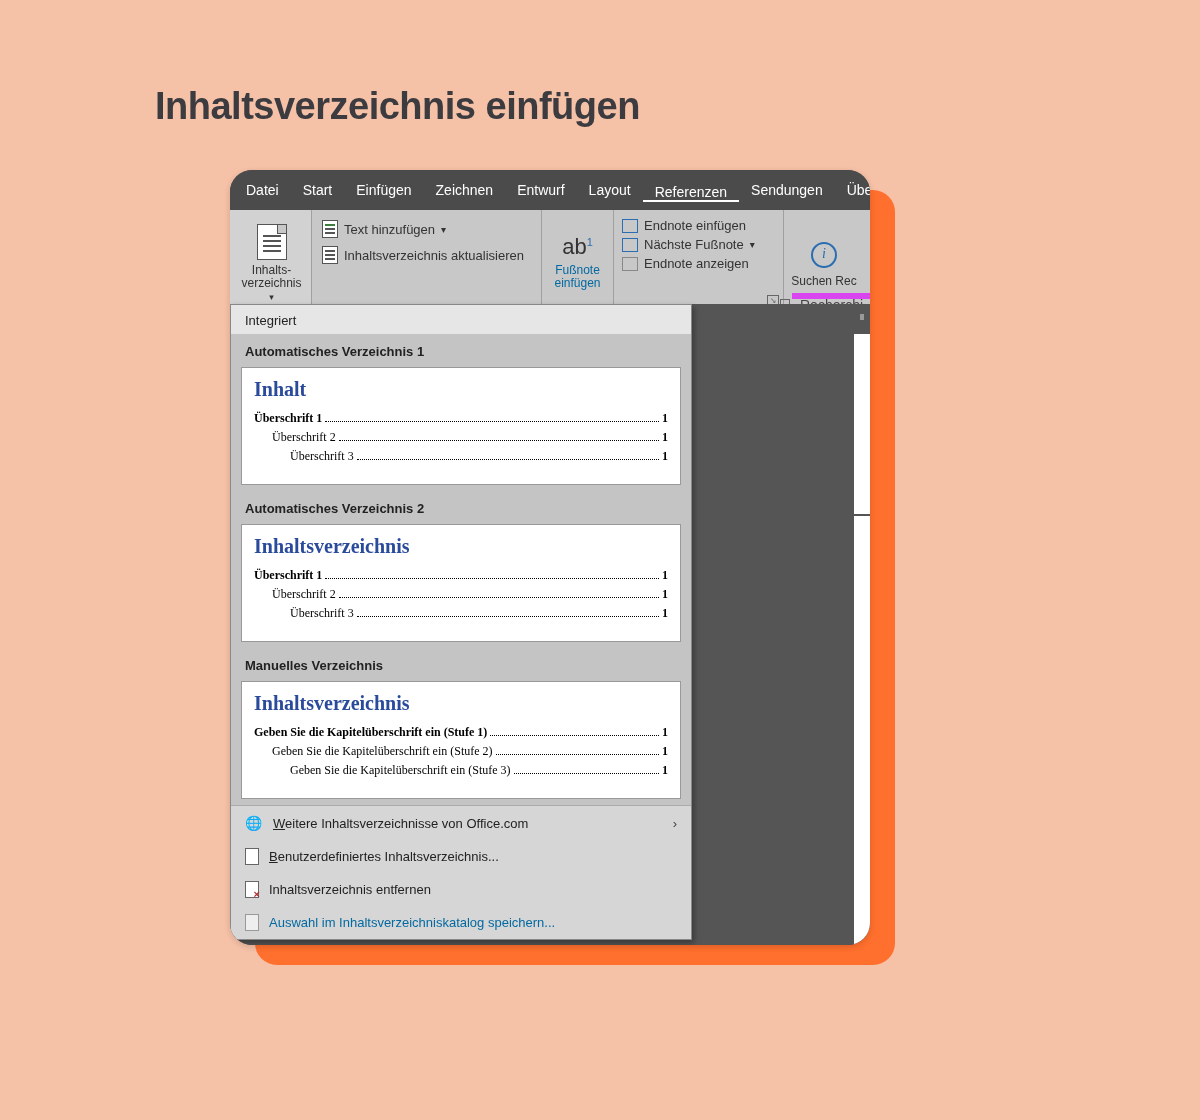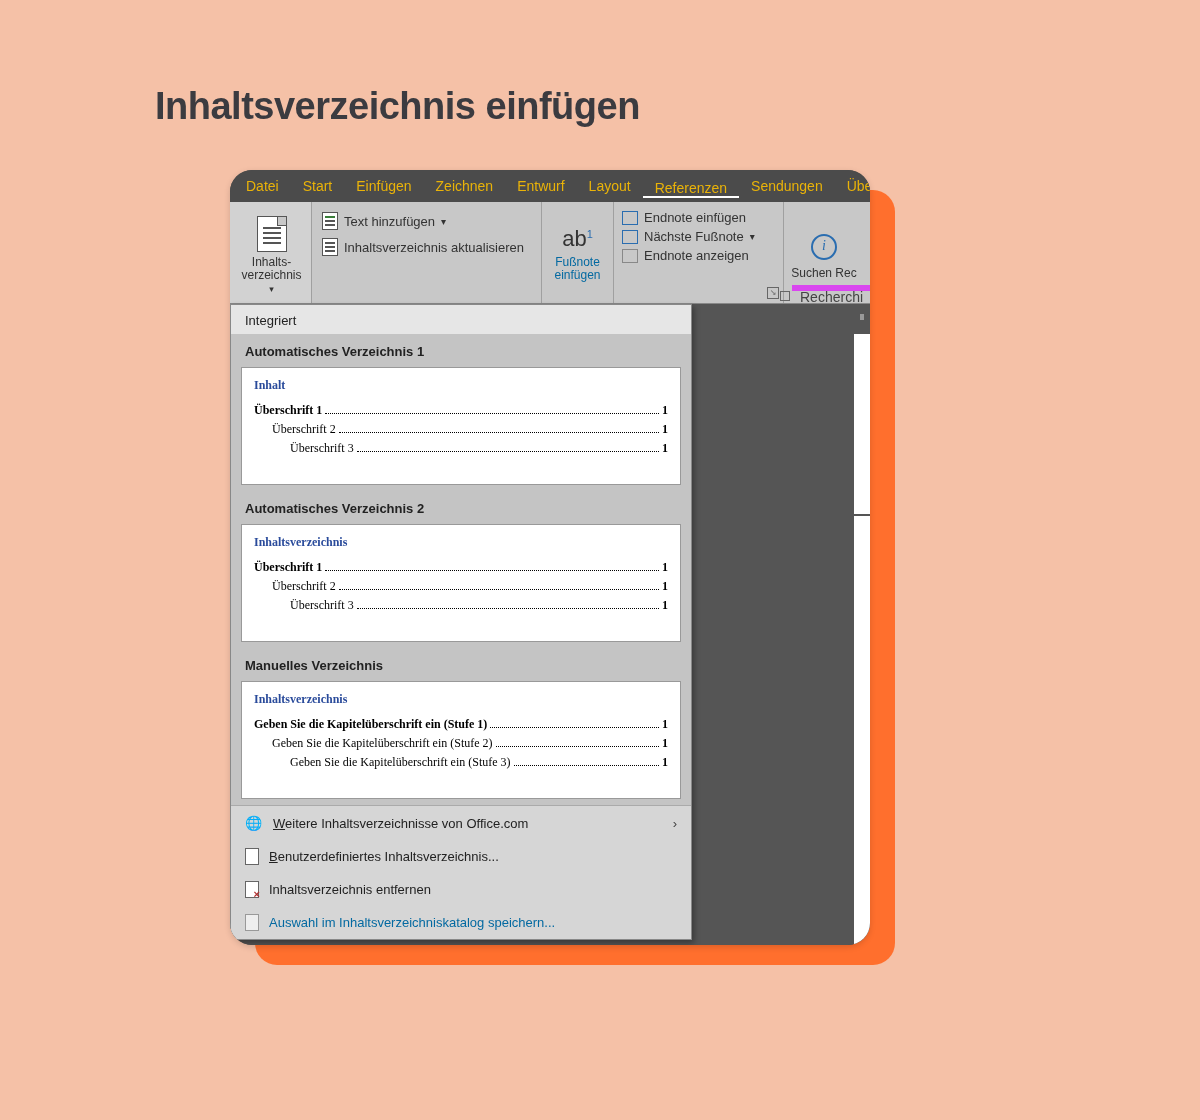--- a/index.html
+++ b/index.html
@@ -35,24 +35,24 @@
     width: 640px;
     height: 775px;
     border-radius: 22px;
     overflow: hidden;
     background: #4b4b4b;
     box-shadow: 0 2px 6px rgba(0,0,0,0.15);
   }
   
   .menubar {
     background: #4b4b4b;
-    color: #eab308;
+    color: #ffffff;
     display: flex;
     align-items: center;
-    height: 32px;
+    height: 40px;
     font-size: 14px;
     padding: 0 4px;
   }
   .menubar .tab {
     padding: 6px 12px 6px 12px;
     cursor: pointer;
   }
   .menubar .tab.active {
     border-bottom: 2px solid #fff;
     padding-bottom: 0;
@@ -221,21 +221,21 @@
   .dd-preview {
     margin: 0 10px 6px 10px;
     background: #ffffff;
     border: 1px solid #999;
     padding: 10px 12px 6px 12px;
     height: 118px;
     overflow: hidden;
     font-family: "Times New Roman", serif;
   }
   .dd-preview .toc-title {
-    color: #2a4b9b; font-size: 12px; font-weight: bold; margin-bottom: 10px;
+    color: #2a4b9b; font-size: 20px; font-weight: bold; margin-bottom: 10px;
   }
   .dd-preview .toc-line {
     display: flex; align-items: baseline;
     font-size: 12px; color: #000;
     margin-bottom: 4px;
   }
   .dd-preview .toc-line.l2 { padding-left: 18px; }
   .dd-preview .toc-line.l3 { padding-left: 36px; }
   .dd-preview .toc-line .label { white-space: nowrap; }
   .dd-preview .toc-line .label.bold { font-weight: bold; }

